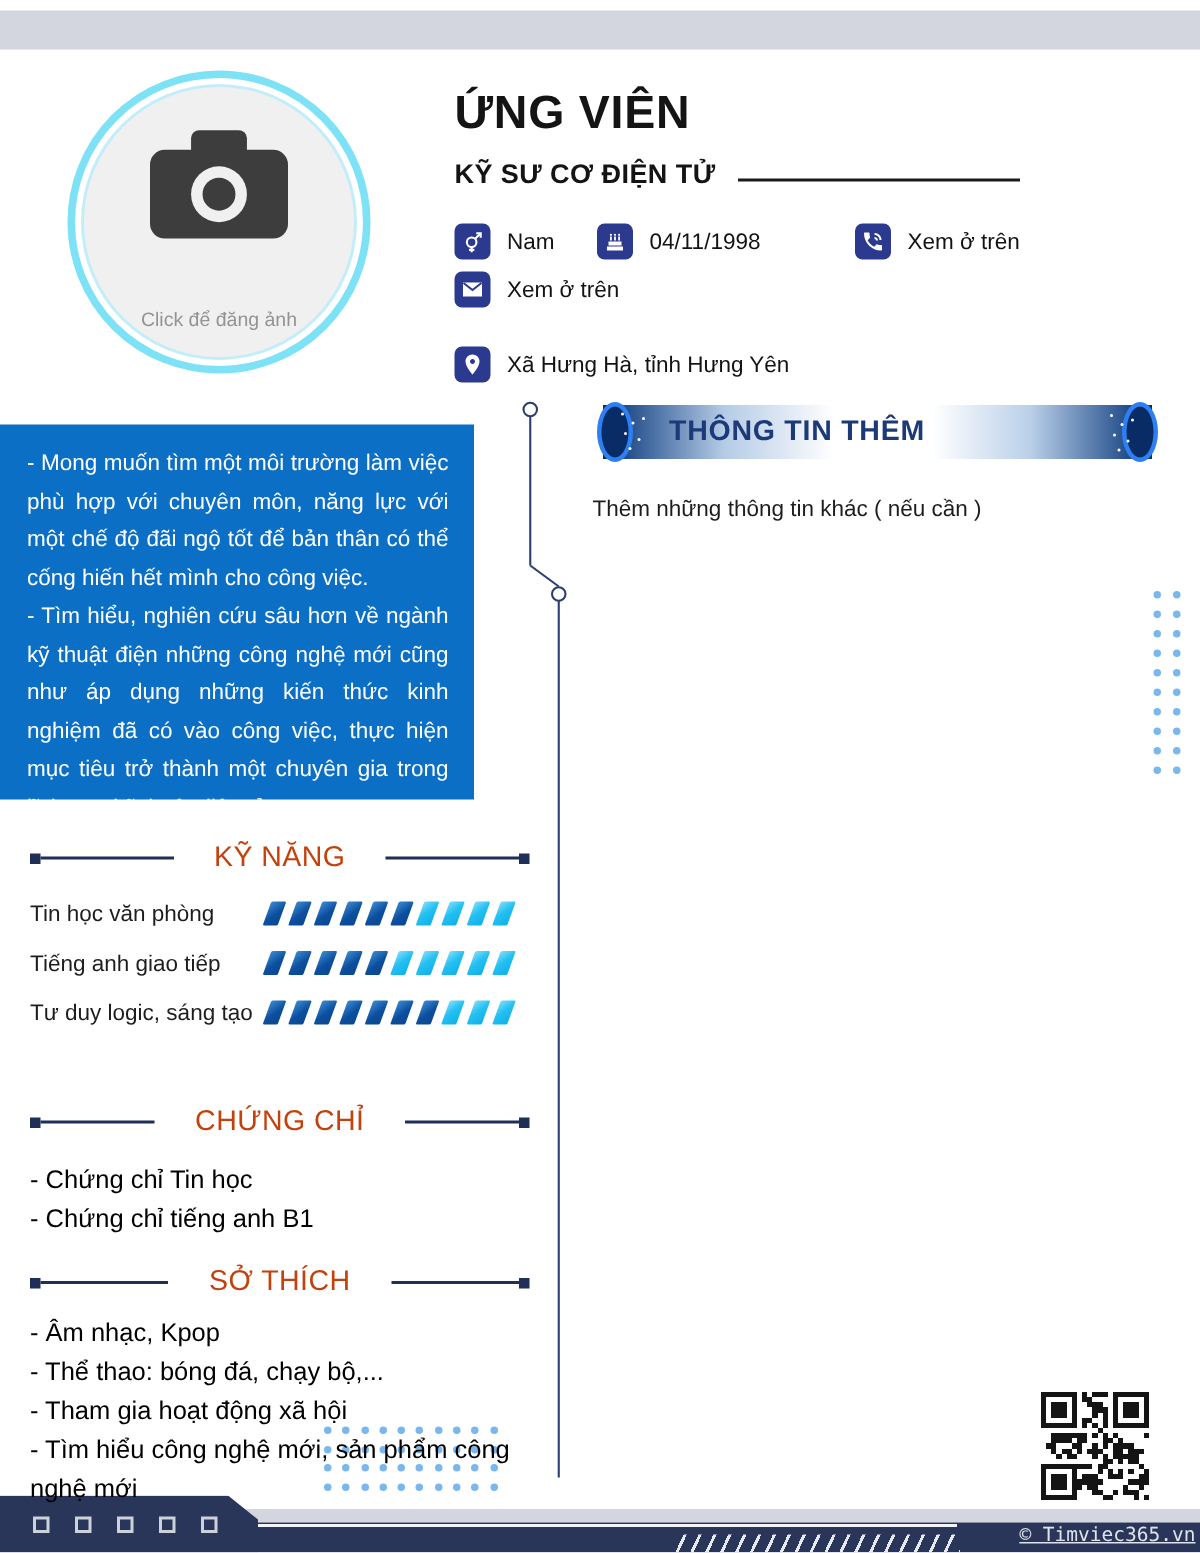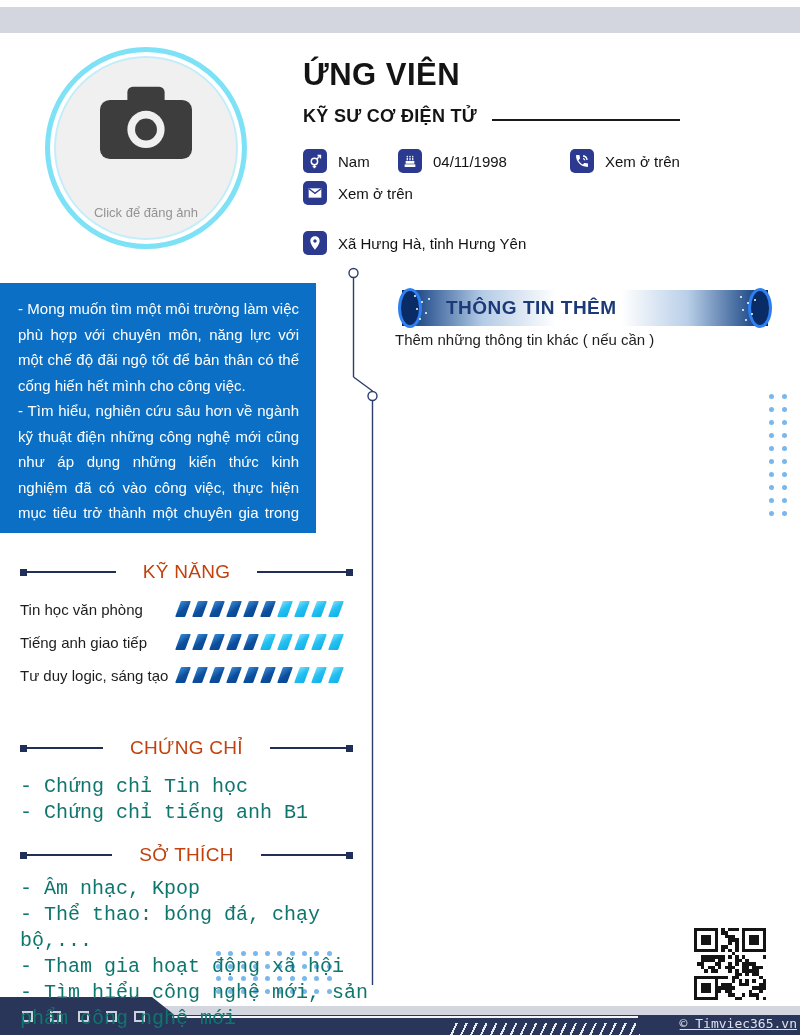--- a/index.html
+++ b/index.html
@@ -33,21 +33,21 @@
   
   .objective{position:absolute;left:0;top:283px;width:316px;height:250px;background:#0b70c5;
              box-sizing:border-box;padding:13px 17px 0 18px;color:#fff;font-size:15px;
              line-height:25.5px;text-align:justify;}
   .objective div{margin:0;}
 
   
   .timeline{position:absolute;left:345px;top:265px;}
 
   
-  .banner{position:absolute;left:402px;top:290px;width:366px;height:36px;
+  .banner{position:absolute;left:402px;top:270px;width:366px;height:36px;
           background:linear-gradient(90deg,#0a2c66 0%,#29538f 5%,#b4cbe6 22%,#ffffff 42%,
                      #ffffff 60%,#b9cfe8 78%,#29538f 95%,#0a2c66 100%);text-align:right;}
   .cap{position:absolute;top:-2px;width:24px;height:40px;border-radius:50%;
        background:#0a2c66;border:3px solid #2e80f2;box-sizing:border-box;}
   .cap-l{left:-4px;} .cap-r{right:-4px;}
   .stars{position:absolute;width:2px;height:2px;border-radius:50%;background:#fff;
          box-shadow:7px 6px 0 #fff,2px 13px 0 #fff,11px 17px 0 #fff,5px 23px 0 #fff,14px 3px 0 #fff;}
   .stars-l{left:12px;top:5px;} .stars-r{right:26px;top:6px;}
   .banner-title{position:absolute;left:44px;top:0;height:36px;line-height:36px;
                 font-size:19px;font-weight:700;color:#1c3a78;letter-spacing:.5px;}
@@ -72,21 +72,21 @@
   .skill-label{width:158px;font-size:15px;line-height:26px;color:#1d1d1d;}
   .skill-bar{display:flex;margin-top:4px;}
   .slash{display:inline-block;width:10px;height:16px;margin-right:7px;
          transform:skewX(-20deg);border-radius:1px;}
   .slash.dark{background:linear-gradient(135deg,#3b8ad3 0%,#0c4f9e 55%,#0a478f 100%);}
   .slash.light{background:linear-gradient(135deg,#7fdefa 0%,#25c0f2 45%,#0fb0e6 100%);}
 
   
   .text-list{position:absolute;left:20px;width:350px;z-index:1;}
   .certs-list{top:774px;} .hobbies-list{top:876px;}
-  .text-item{font-size:20px;line-height:26px;color:#0f766e;font-family:Liberation Mono, monospace;}
+  .text-item{font-size:17px;line-height:26px;color:#000000;}
 
   
   .qr{position:absolute;left:694px;top:928px;width:72px;height:72px;background:#fff;}
 
   
   .footer-gray{position:absolute;left:0;top:1006px;width:800px;height:9px;background:#d3d6de;}
   .footer-bar{position:absolute;left:0;top:1015px;width:800px;height:20px;background:#293559;}
   .footer-left{position:absolute;left:0;top:997px;width:172px;height:38px;background:#293559;
                clip-path:polygon(0 0,152px 0,172px 16px,172px 38px,0 38px);
                display:flex;gap:17px;padding:14px 0 0 22px;box-sizing:border-box;}

